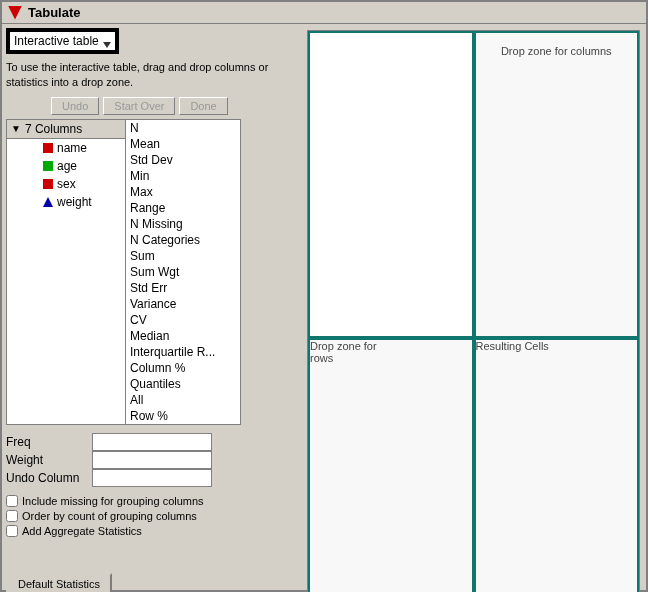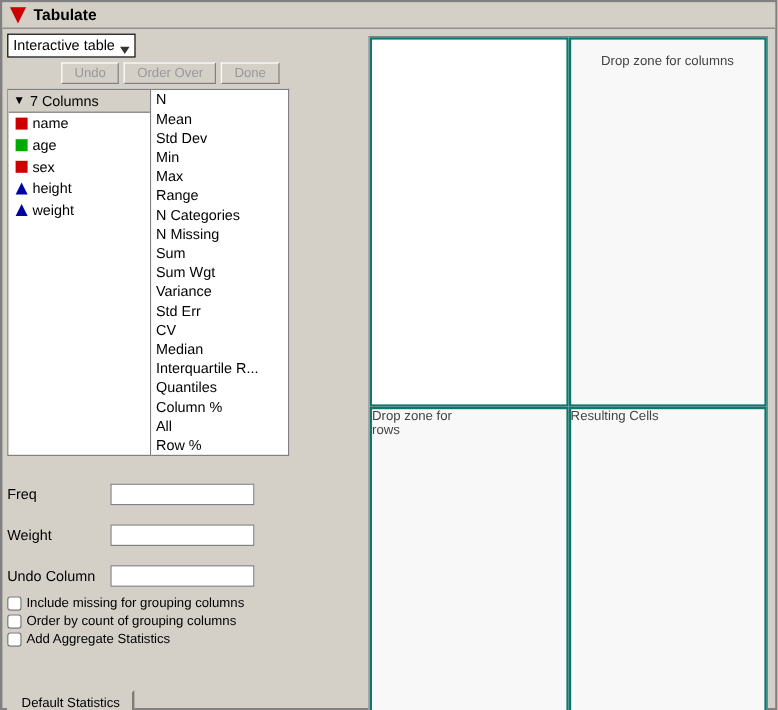--- a/index.html
+++ b/index.html
@@ -59,21 +59,21 @@
     .dropdown-row {
       display: flex;
       align-items: center;
       gap: 4px;
     }
 
     .dropdown {
       display: flex;
       align-items: flex-end;
       background: white;
-      border: 1px solid #000000;
+      border: 4px solid #000000;
       padding: 2px 4px;
       cursor: pointer;
       gap: 4px;
       font-size: 12px;
     }
 
     .dropdown-arrow {
       width: 0;
       height: 0;
       border-left: 4px solid transparent;
@@ -135,20 +135,21 @@
     .collapse-arrow {
       font-size: 10px;
     }
 
     .column-item {
       display: flex;
       align-items: center;
       padding: 2px 6px;
       gap: 4px;
       cursor: pointer;
+      margin-left: 30px;
     }
 
     .col-icon-red {
       width: 10px;
       height: 10px;
       background: #cc0000;
       flex-shrink: 0;
     }
 
     .col-icon-green {
@@ -177,22 +178,22 @@
     }
 
     .stat-item {
       padding: 1px 4px;
       cursor: pointer;
     }
 
     .form-area {
       display: flex;
       flex-direction: column;
-      gap: 16px;
-      margin-top: 19px;
+      gap: 0;
+      margin-top: 4px;
     }
 
     .form-row {
       display: flex;
       align-items: center;
       gap: 6px;
     }
 
     .form-label {
       width: 80px;
@@ -308,24 +309,25 @@
   <div class="main-content">
     <div class="left-panel">
 
       <div class="dropdown-row">
         <div class="dropdown">
           <span>Interactive table</span>
           <div class="dropdown-arrow"></div>
         </div>
       </div>
 
+      <div class="description-text">To use the interactive table, drag and drop columns or statistics into a drop zone.</div>
 
       <div class="toolbar">
         <button class="btn btn-disabled">Undo</button>
-        <button class="btn btn-disabled">Order Over</button>
+        <button class="btn btn-disabled">Start Over</button>
         <button class="btn btn-disabled">Done</button>
       </div>
 
       <div class="middle-area">
         <div class="columns-panel">
           <div class="columns-header">
             <span class="collapse-arrow">▼</span>
             <span>7 Columns</span>
           </div>
           <div class="column-item">
@@ -335,46 +337,42 @@
           <div class="column-item">
             <div class="col-icon-green"></div>
             <span>age</span>
           </div>
           <div class="column-item">
             <div class="col-icon-red"></div>
             <span>sex</span>
           </div>
           <div class="column-item">
             <div class="col-icon-blue"></div>
-            <span>height</span>
-          </div>
-          <div class="column-item">
-            <div class="col-icon-blue"></div>
             <span>weight</span>
           </div>
         </div>
 
         <div class="statistics-list">
           <div class="stat-item">N</div>
           <div class="stat-item">Mean</div>
           <div class="stat-item">Std Dev</div>
           <div class="stat-item">Min</div>
           <div class="stat-item">Max</div>
           <div class="stat-item">Range</div>
+          <div class="stat-item">N Missing</div>
           <div class="stat-item">N Categories</div>
-          <div class="stat-item">N Missing</div>
           <div class="stat-item">Sum</div>
           <div class="stat-item">Sum Wgt</div>
+          <div class="stat-item">Std Err</div>
           <div class="stat-item">Variance</div>
-          <div class="stat-item">Std Err</div>
           <div class="stat-item">CV</div>
           <div class="stat-item">Median</div>
           <div class="stat-item">Interquartile R...</div>
+          <div class="stat-item">Column %</div>
           <div class="stat-item">Quantiles</div>
-          <div class="stat-item">Column %</div>
           <div class="stat-item">All</div>
           <div class="stat-item">Row %</div>
         </div>
       </div>
 
       <div class="form-area">
         <div class="form-row">
           <span class="form-label">Freq</span>
           <input class="form-input" type="text" style="">
         </div>

